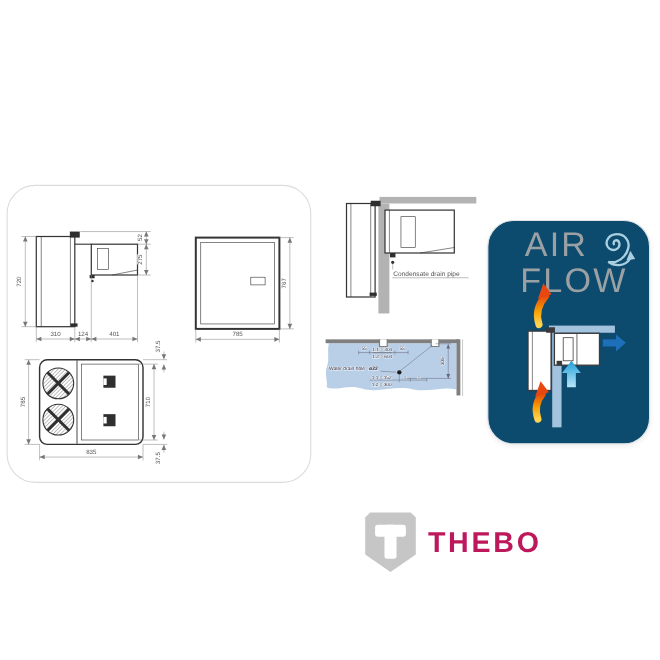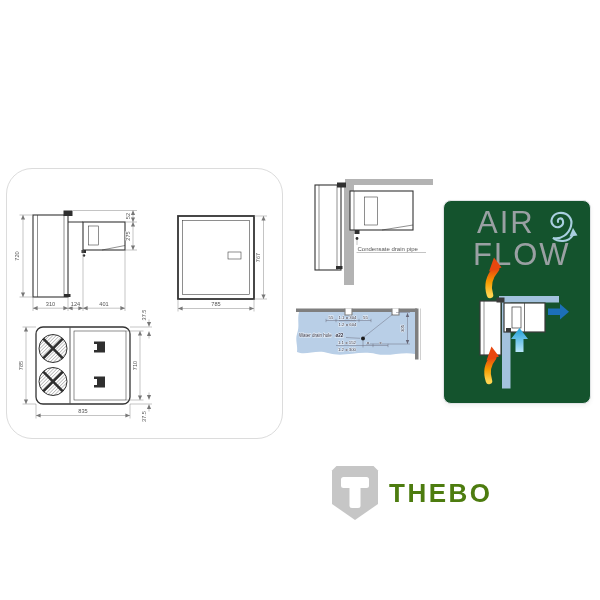--- a/index.html
+++ b/index.html
@@ -15,28 +15,28 @@
   .pl2{fill:none;stroke:#333;stroke-width:.55;}
   .dk{fill:#2f2f2f;stroke:none;}
   .dl{stroke:#888;stroke-width:.5;fill:none;}
   .dt{font-family:"Liberation Sans",sans-serif;font-size:5.6px;fill:#555;
       paint-order:stroke;stroke:#fff;stroke-width:1.1px;}
   .dlc{stroke:#667;stroke-width:.45;fill:none;}
   .dtc{font-family:"Liberation Sans",sans-serif;font-size:4.3px;fill:#334;
       paint-order:stroke;stroke:#eef3f9;stroke-width:.9px;}
   .dtcb{font-weight:bold;font-size:4.6px;}
   
-  .airflow-card{position:absolute;left:443px;top:200px;width:146px;height:202px;background:#14532d;
-      border:1px solid #e1e4e6;border-radius:8px;box-shadow:0 2px 4px rgba(0,0,0,.06);}
+  .airflow-card{position:absolute;left:443px;top:200px;width:146px;height:202px;background:#0c4a6e;
+      border:1px solid #e1e4e6;border-radius:24px;box-shadow:0 2px 4px rgba(0,0,0,.06);}
   .af-word{position:absolute;color:#9aa0a3;font-weight:300;font-size:31px;letter-spacing:2px;line-height:33px;}
   .af-word.w1{left:33px;top:5px;}
   .af-word.w2{left:29px;top:37px;text-align:right;}
   
   .brand{position:absolute;left:389px;top:478px;font-size:26px;font-weight:700;
-      letter-spacing:2.5px;color:#4d7c0f;}
+      letter-spacing:2.5px;color:#be185d;}
 </style>
 </head>
 <body>
 
 <div class="stage">
 
   <div class="card"></div>
   <svg class="abs" style="left:6px;top:168px;" width="277" height="271" viewBox="0 0 277 271">
     <defs>
       <marker id="mA" markerUnits="userSpaceOnUse" markerWidth="6" markerHeight="6" refX="5.2" refY="3" orient="auto-start-reverse">

